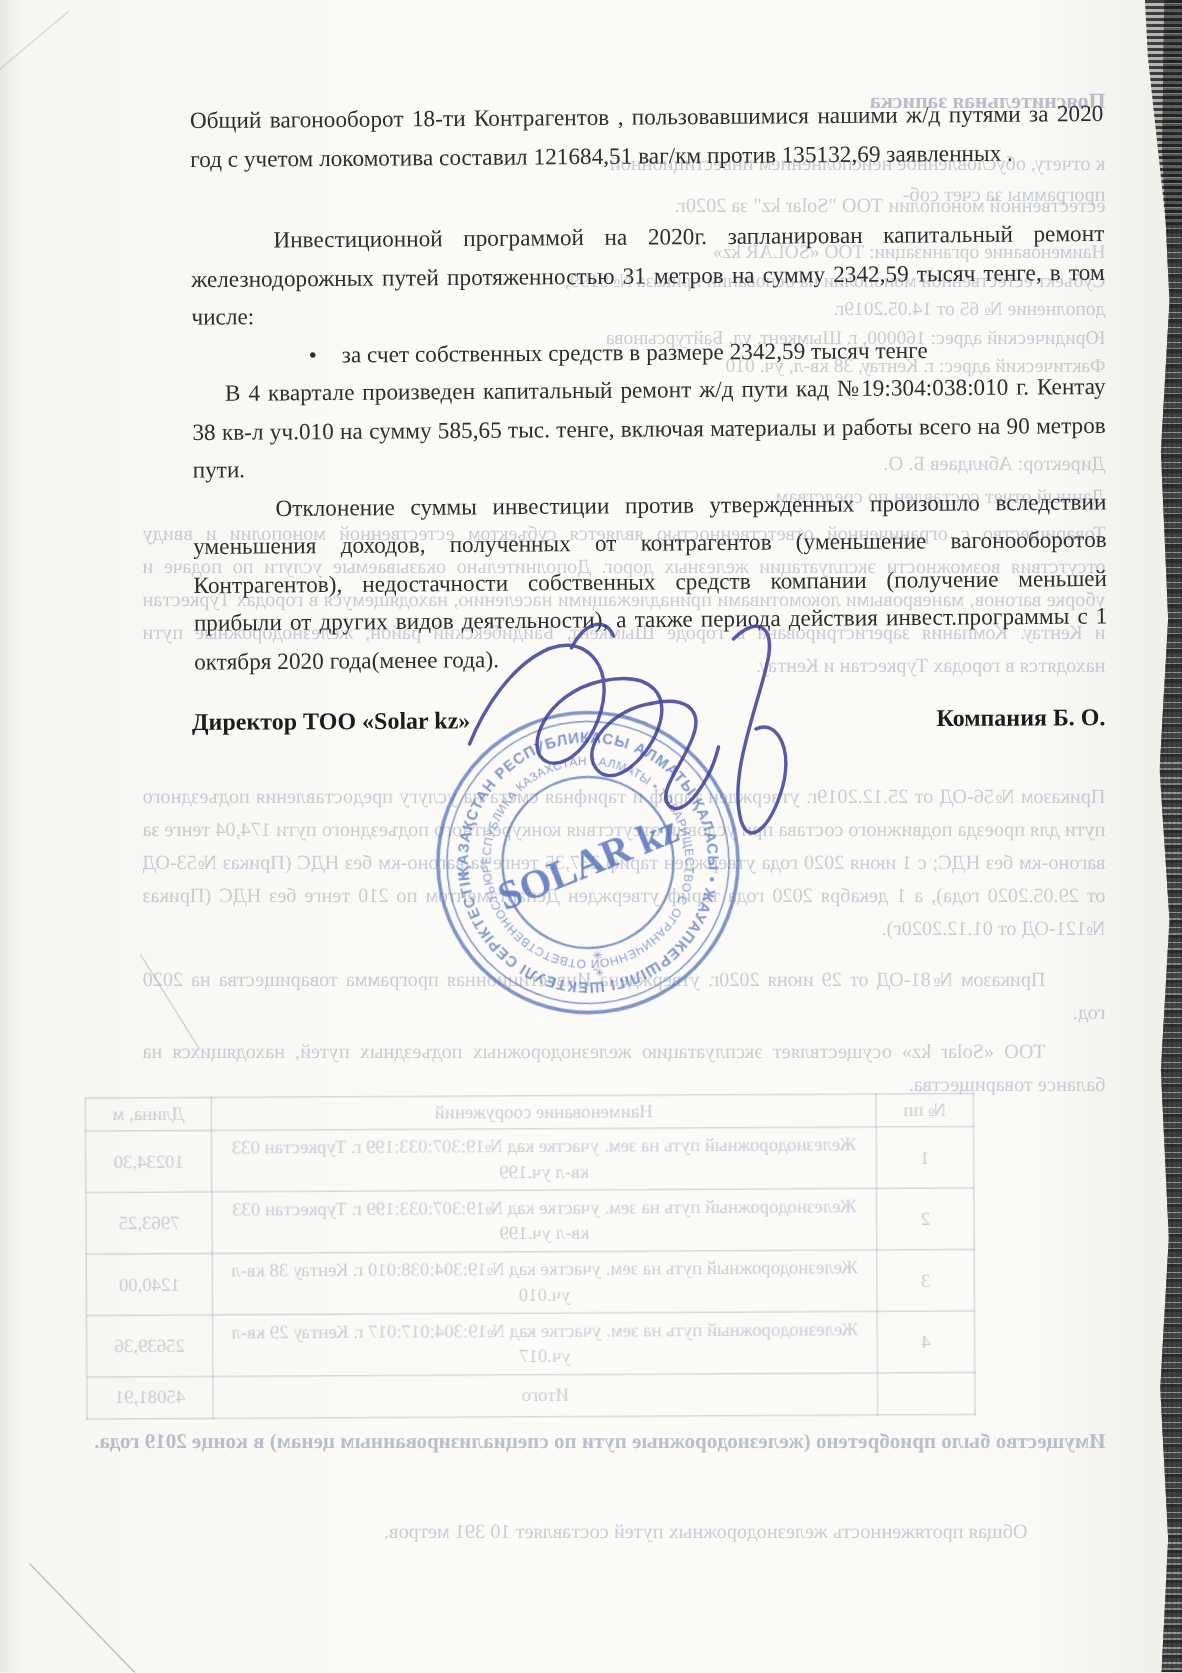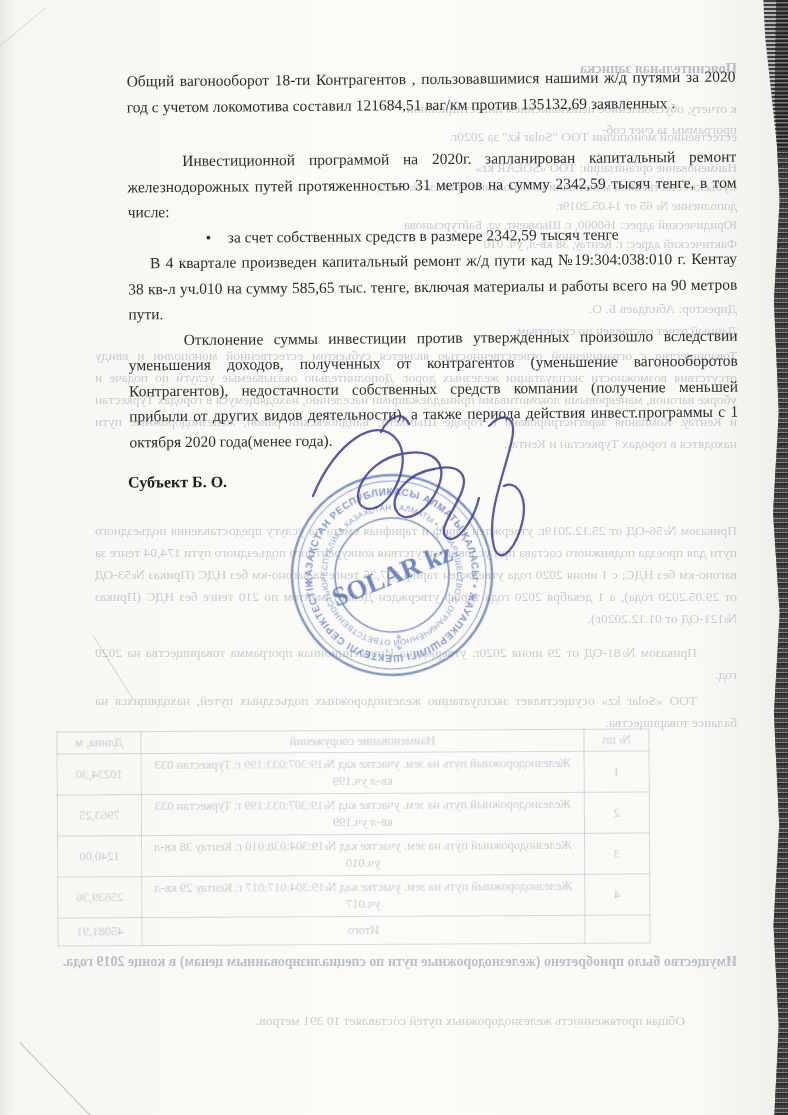--- a/index.html
+++ b/index.html
@@ -125,21 +125,22 @@
     <p class="indent55">Инвестиционной программой на 2020г. запланирован капитальный ремонт железнодорожных путей протяженностью 31 метров на сумму 2342,59 тысяч тенге, в том числе:</p>
     <div class="bullet-row">
       <span class="bullet-dot">•</span>
       <span>за счет собственных средств в размере 2342,59 тысяч тенге</span>
     </div>
     <p class="indent22">В 4 квартале произведен капитальный  ремонт ж/д пути кад №19:304:038:010 г. Кентау 38 кв-л уч.010 на сумму 585,65 тыс. тенге, включая материалы и работы всего на 90 метров пути.</p>
     <p class="indent55">Отклонение суммы инвестиции против утвержденных произошло вследствии уменьшения доходов, полученных от контрагентов (уменьшение вагонооборотов Контрагентов), недостачности собственных средств компании (получение меньшей прибыли от других видов деятельности), а также периода действия инвест.программы с 1 октября 2020 года(менее года).</p>
   </div>
 
   <div class="director-row">
-    <span>Субъект Б. О.</span>
+    <span>Директор ТОО «Solar kz»</span>
+    <span>Компания Б. О.</span>
   </div>
 
   <svg class="stamp" viewBox="0 0 210 210">
     <g fill="none" stroke="#4a6ab8" stroke-opacity="0.8">
       <circle cx="105" cy="105" r="100" stroke-width="2.4"></circle>
       <circle cx="105" cy="105" r="94" stroke-width="1"></circle>
       <circle cx="105" cy="105" r="57" stroke-width="1.6"></circle>
     </g>
     <defs>
       <path id="ring-outer" d="M105,105 m-80,0 a80,80 0 1,1 160,0 a80,80 0 1,1 -160,0"></path>

